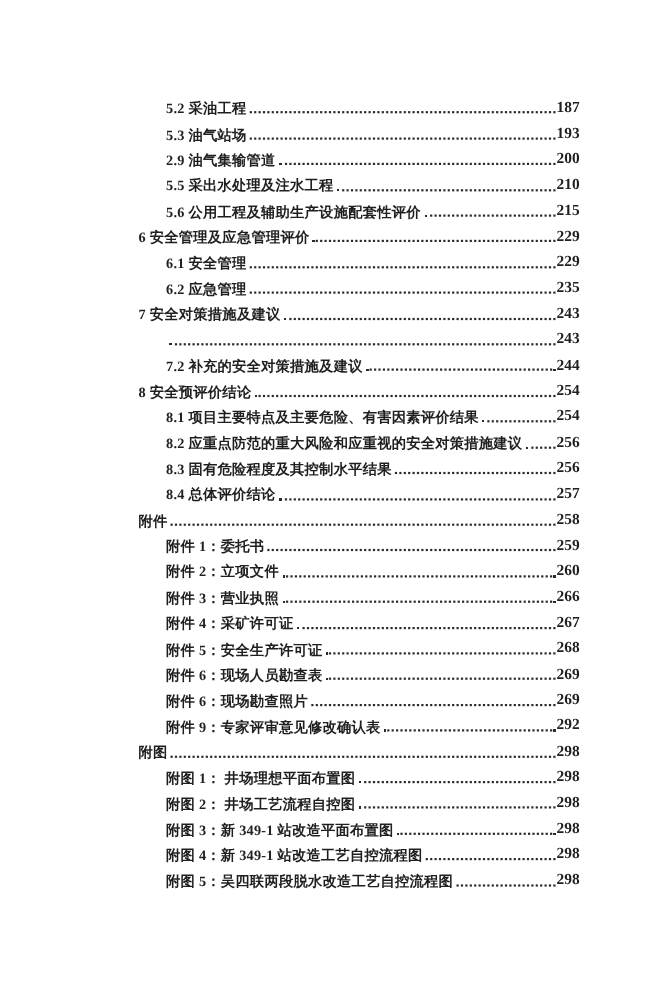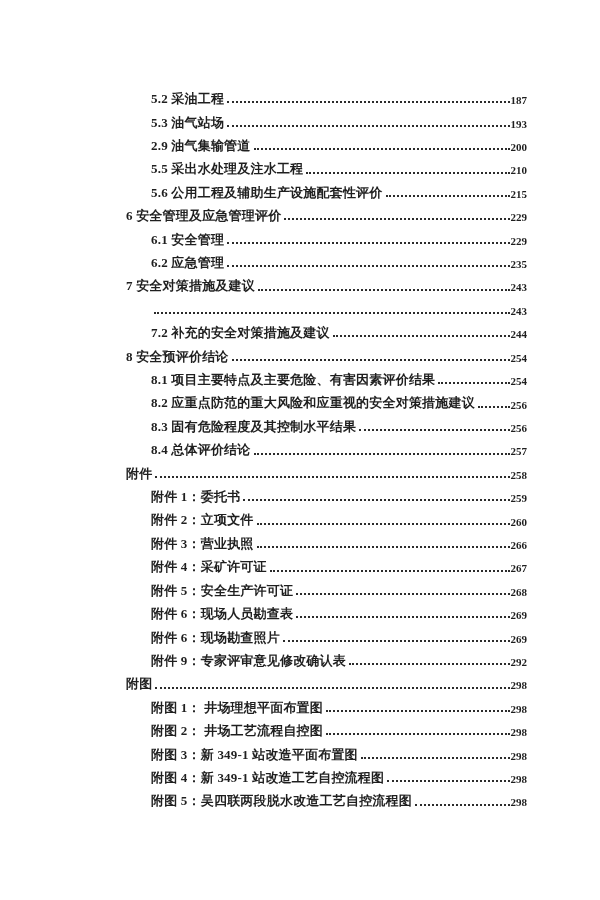--- a/index.html
+++ b/index.html
@@ -41,21 +41,21 @@
   }
   .leader {
     flex: 1 1 auto;
     min-width: 8px;
     border-bottom: 2px dotted #2b2b2b;
     align-self: flex-end;
     margin: 0 1px 4px 3px;
     height: 0;
   }
   .pagenum {
-    font-size: 11px;
+    font-size: 14px;
     font-weight: 600;
     font-family: "Liberation Serif", serif;
     flex: 0 0 auto;
     line-height: 1.2;
   }
 </style>
 </head>
 <body>
 
 <div class="page" style="background: rgb(255, 255, 255); color: rgb(31, 31, 31);">

